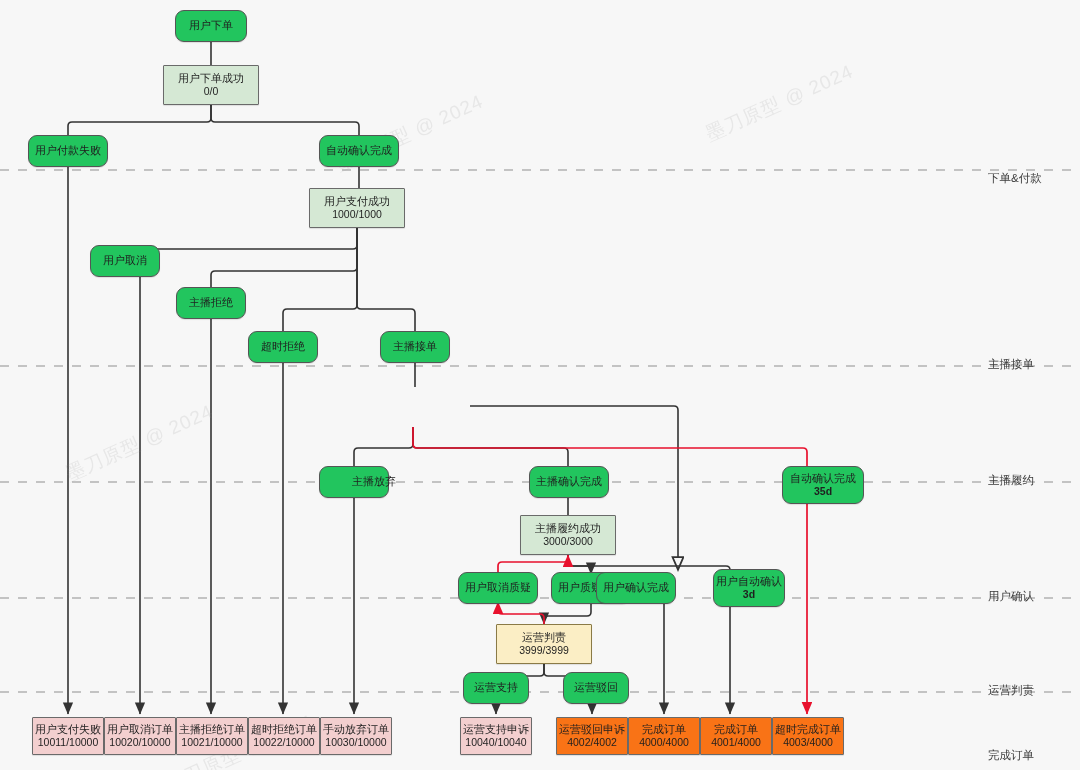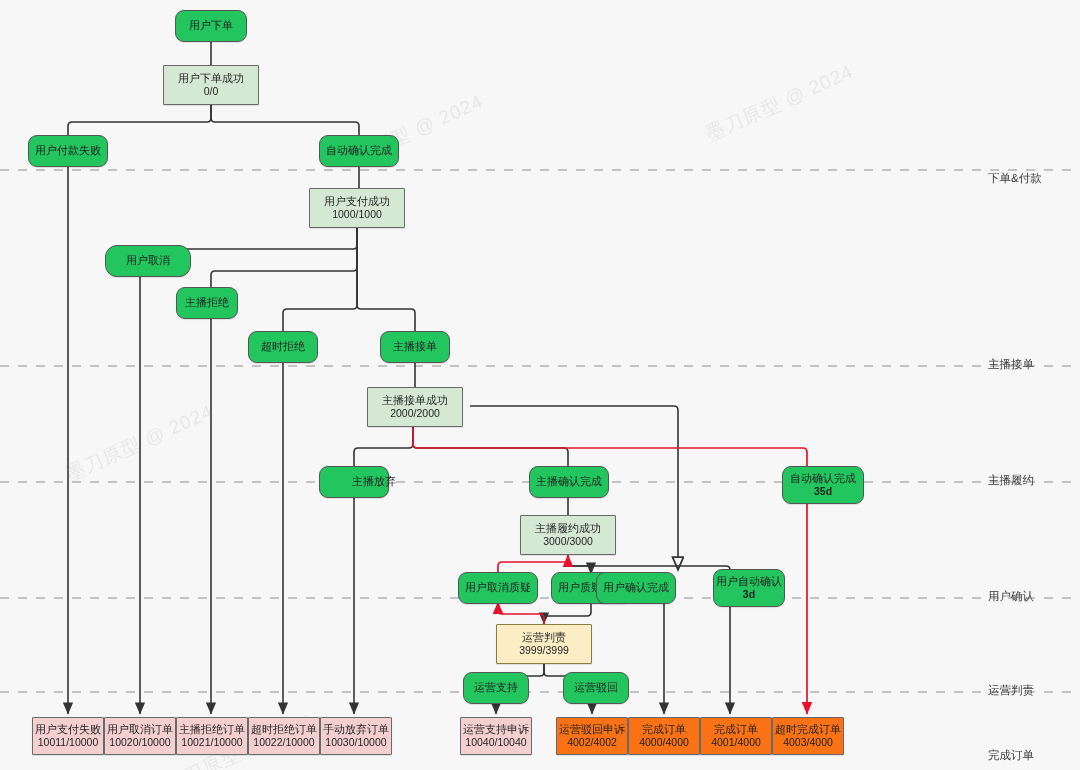--- a/index.html
+++ b/index.html
@@ -189,40 +189,36 @@
 
   <div class="node ev" style="left:319px;top:135px;width:80px;">
     <span class="l1">自动确认完成</span>
   </div>
 
   <div class="node st" style="left:309px;top:188px;width:96px;">
     <span class="l1">用户支付成功</span>
     <span class="l2">1000/1000</span>
   </div>
 
-  <div class="node ev" style="left:105px;top:245px;width:86px;border-radius:12px;">
+  <div class="node ev" style="left:90px;top:245px;width:70px;">
     <span class="l1">用户取消</span>
   </div>
 
-  <div class="node ev" style="left:176px;top:287px;width:62px;">
+  <div class="node ev" style="left:176px;top:287px;width:70px;">
     <span class="l1">主播拒绝</span>
   </div>
 
   <div class="node ev" style="left:248px;top:331px;width:70px;">
     <span class="l1">超时拒绝</span>
   </div>
 
   <div class="node ev" style="left:380px;top:331px;width:70px;">
     <span class="l1">主播接单</span>
   </div>
 
-  <div class="node st" style="left:367px;top:387px;width:96px;">
-    <span class="l1">主播接单成功</span>
-    <span class="l2">2000/2000</span>
-  </div>
 
   <div class="node ev" style="left:319px;top:466px;width:70px;padding-left:40px;">
     <span class="l1">主播放弃</span>
   </div>
 
   <div class="node ev" style="left:529px;top:466px;width:80px;">
     <span class="l1">主播确认完成</span>
   </div>
 
   <div class="node ev tall" style="left:766px;top:466px;width:82px;">

